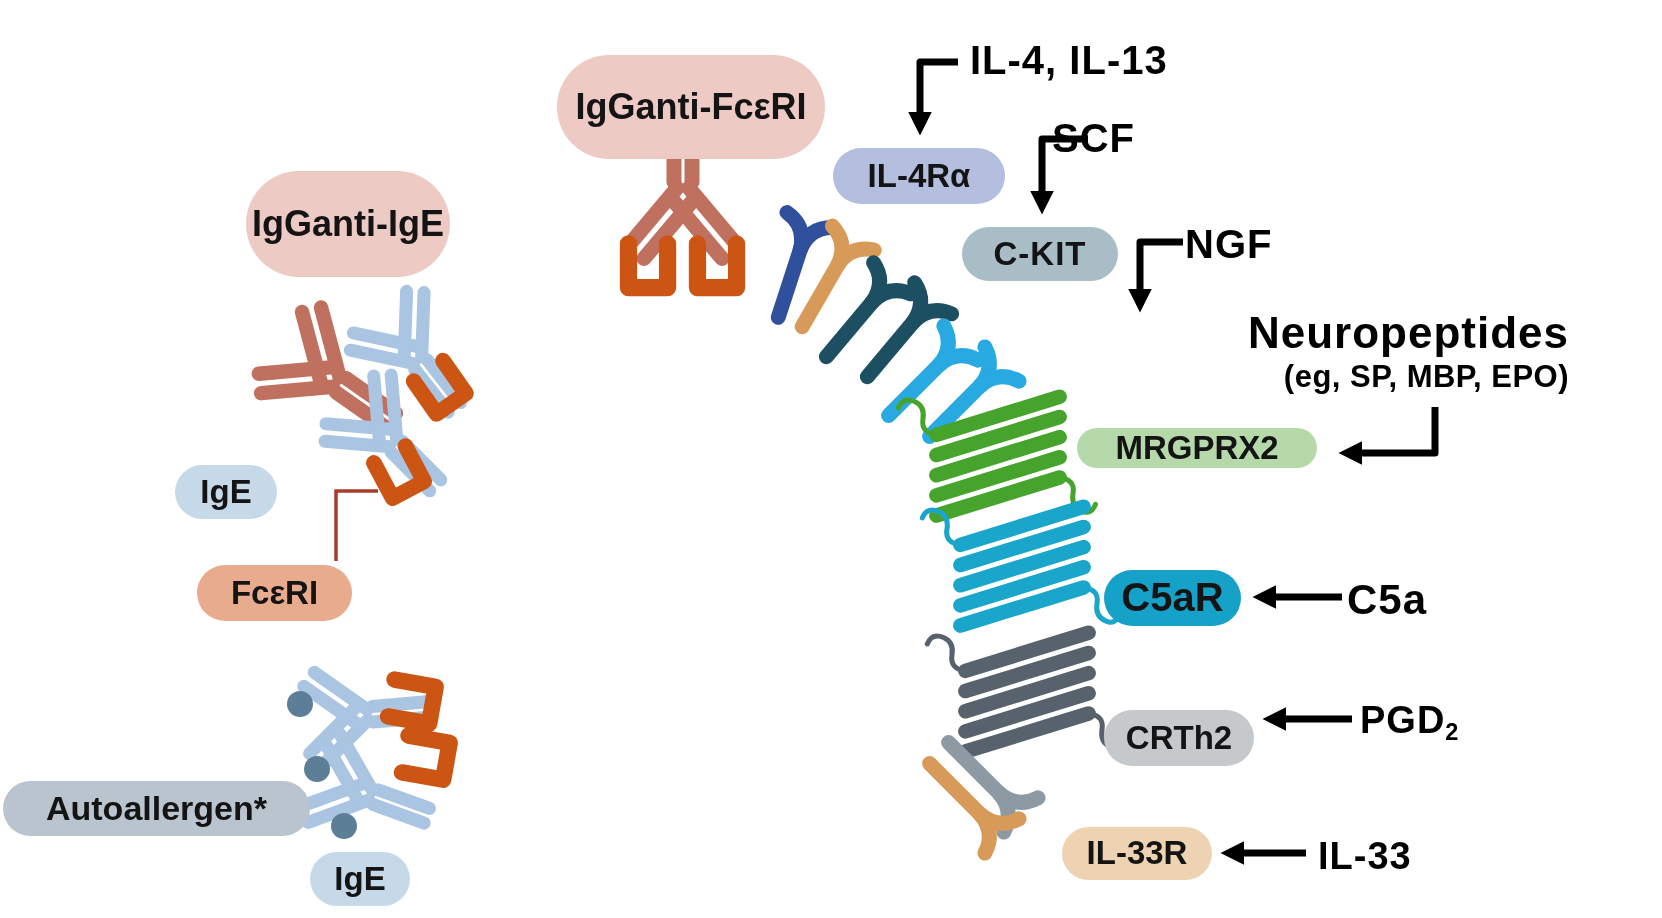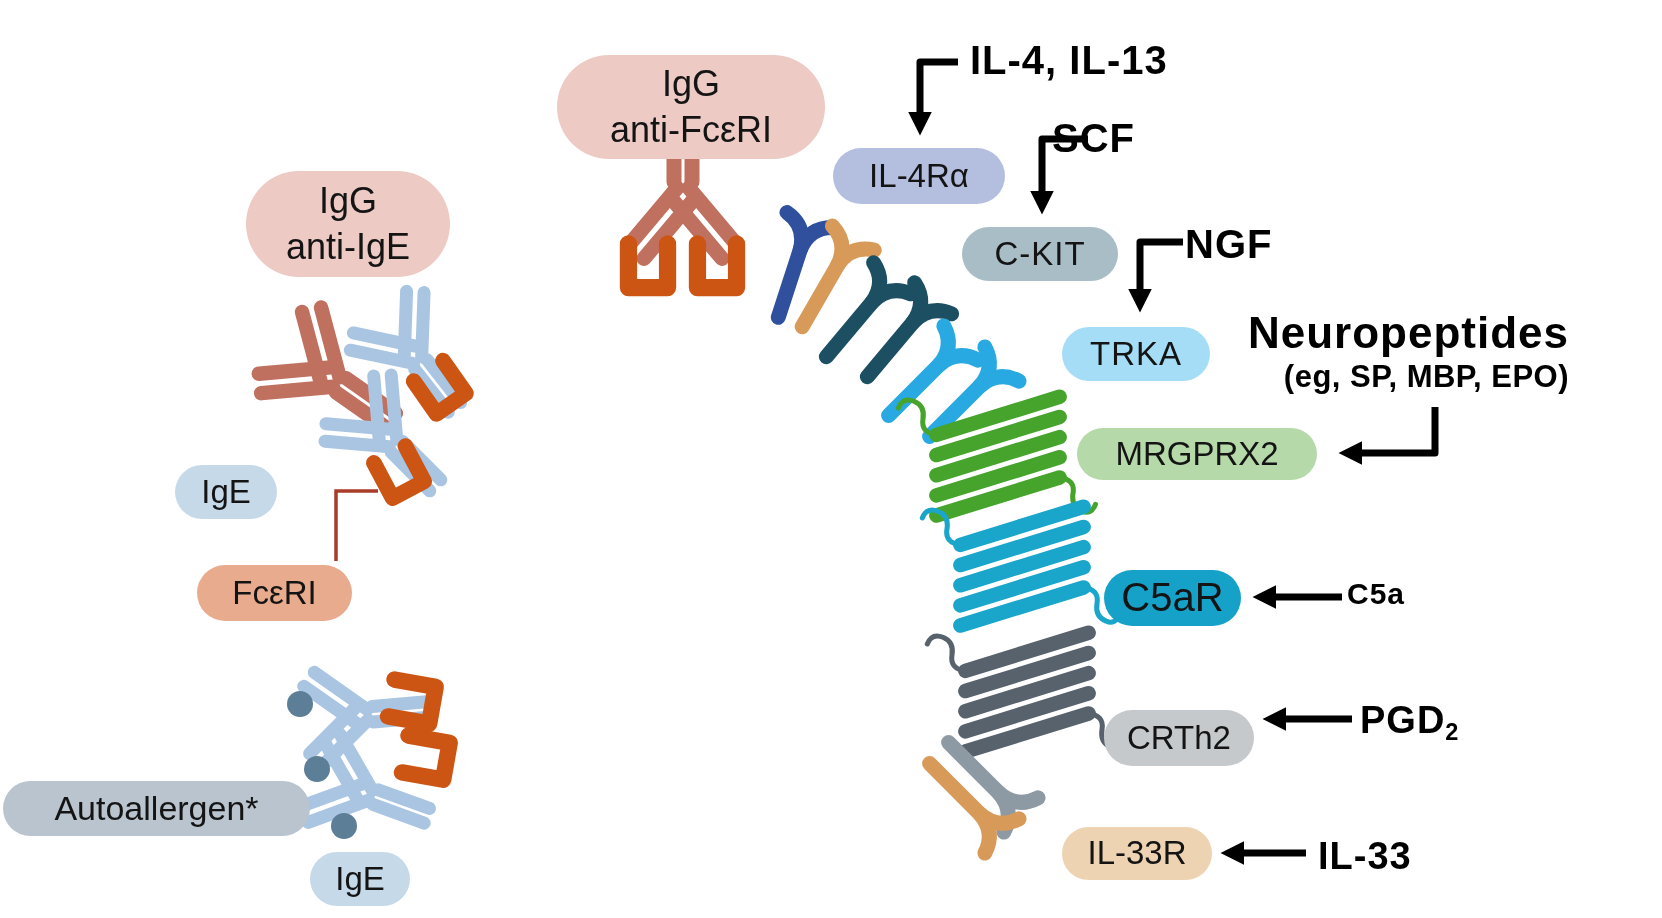--- a/index.html
+++ b/index.html
@@ -1,42 +1,42 @@
 <!DOCTYPE html>
 <html style="--pill-pink: #edcac4; --pill-blue: #c6d9e9; --pill-salmon: #e9ab8d; --pill-gray: #b9c4ce; --pill-periwinkle: #b4bedf; --pill-bluegray: #a9bdc6; --pill-sky: #a5ddf6; --pill-green: #b6d9a9; --pill-teal: #16a2c8; --pill-lightgray: #c6c9cb; --pill-tan: #eed3b2; --ab-salmon: #c0705f; --ab-blue: #a9c5e2; --rec-orange: #cc5514; --rec-navy: #30509e; --rec-tan: #d89a58; --rec-teal: #1d4f63; --rec-blue: #28a9e1; --rec-gray: #8d9aa4; --coil-green: #46a42d; --coil-cyan: #1aa5cb; --coil-slate: #57626c; --sphere: #5d7e97; --arrow: #000000; --line-red: #a83c28;"><head>
 <meta charset="utf-8">
 <style>
   html,body{margin:0;padding:0;background:#fff;}
   #canvas{position:relative;width:1662px;height:918px;background:#ffffff;overflow:hidden;
           font-family:"Liberation Sans", sans-serif;}
   svg.art{position:absolute;left:0;top:0;z-index:0;}
-  .pill{position:absolute;z-index:2;border-radius:999px;display:flex;flex-direction:column;
+  .pill{position:absolute;z-index:2;border-radius:999px;display:flex;flex-direction:row;
         align-items:center;justify-content:center;text-align:center;color:#141414;
-        font-weight:400;line-height:1.28;white-space:nowrap;}
+        font-weight:700;line-height:1.28;white-space:nowrap;}
   .ligand{position:absolute;z-index:2;font-weight:bold;color:#000;white-space:nowrap;line-height:1;text-align:right;}
   .p-igg-ige   {left:246px;top:171px;width:204px;height:106px;background:var(--pill-pink);font-size:36px;}
   .p-igg-fceri {left:557px;top:55px; width:268px;height:104px;background:var(--pill-pink);font-size:36px;}
   .p-ige-left  {left:175px;top:465px;width:102px;height:54px;background:var(--pill-blue);font-size:33px;}
   .p-fceri     {left:197px;top:565px;width:155px;height:56px;background:var(--pill-salmon);font-size:33px;}
   .p-auto      {left:3px;  top:781px;width:307px;height:55px;background:var(--pill-gray);font-size:34px;}
   .p-ige-bot   {left:310px;top:852px;width:100px;height:54px;background:var(--pill-blue);font-size:33px;}
   .p-il4ra     {left:833px;top:148px;width:172px;height:56px;background:var(--pill-periwinkle);font-size:33px;}
   .p-ckit      {left:962px;top:227px;width:156px;height:54px;background:var(--pill-bluegray);font-size:33px;letter-spacing:1px;}
   .p-trka      {left:1062px;top:327px;width:148px;height:54px;background:var(--pill-sky);font-size:33px;letter-spacing:1px;}
-  .p-mrgprx2   {left:1077px;top:428px;width:240px;height:52px;background:var(--pill-green);font-size:33px;}
+  .p-mrgprx2   {left:1077px;top:428px;width:240px;height:40px;background:var(--pill-green);font-size:33px;}
   .p-c5ar      {left:1104px;top:570px;width:137px;height:56px;background:var(--pill-teal);font-size:40px;}
   .p-crth2     {left:1104px;top:690px;width:150px;height:56px;background:var(--pill-lightgray);font-size:33px;margin-top:20px;}
   .p-il33r     {left:1062px;top:827px;width:150px;height:53px;background:var(--pill-tan);font-size:33px;}
   .l-il4   {left:970px; top:40px; font-size:40px;letter-spacing:1px;}
   .l-scf   {left:1052px;top:118px;font-size:40px;letter-spacing:1px;}
   .l-ngf   {left:1185px;top:224px;font-size:40px;letter-spacing:1px;}
   .l-neuro {left:1248px;top:311px;}
   .l-neuro .t1{font-size:44px;letter-spacing:1px;line-height:1;}
   .l-neuro .t2{font-size:31px;letter-spacing:0.5px;line-height:1;margin-top:6px;}
-  .l-c5a   {left:1347px;top:579px;font-size:30px;letter-spacing:1px;}
+  .l-c5a   {left:1347px;top:579px;font-size:42px;letter-spacing:1px;}
   .l-pgd2  {left:1360px;top:701px;font-size:38px;letter-spacing:1px;}
   .l-pgd2 sub{font-size:0.62em;vertical-align:-0.3em;}
   .l-il33  {left:1318px;top:837px;font-size:38px;letter-spacing:1px;}
 </style>
 </head>
 <body>
 
 <div id="canvas">
 
   <svg class="art" width="1662" height="918" viewBox="0 0 1662 918">
@@ -139,21 +139,20 @@
   <div class="pill p-igg-fceri">
     <div>IgG</div>
     <div>anti-FcεRI</div>
   </div>
   <div class="pill p-ige-left">IgE</div>
   <div class="pill p-auto">Autoallergen*</div>
   <div class="pill p-fceri">FcεRI</div>
   <div class="pill p-ige-bot">IgE</div>
   <div class="pill p-il4ra">IL-4Rα</div>
   <div class="pill p-ckit">C-KIT</div>
-  <div class="pill p-trka">TRKA</div>
   <div class="pill p-mrgprx2">MRGPRX2</div>
   <div class="pill p-c5ar">C5aR</div>
   <div class="pill p-crth2">CRTh2</div>
   <div class="pill p-il33r">IL-33R</div>
 
   <div class="ligand l-il4">IL-4, IL-13</div>
   <div class="ligand l-scf">SCF</div>
   <div class="ligand l-ngf">NGF</div>
   <div class="ligand l-neuro">
     <div class="t1">Neuropeptides</div>

